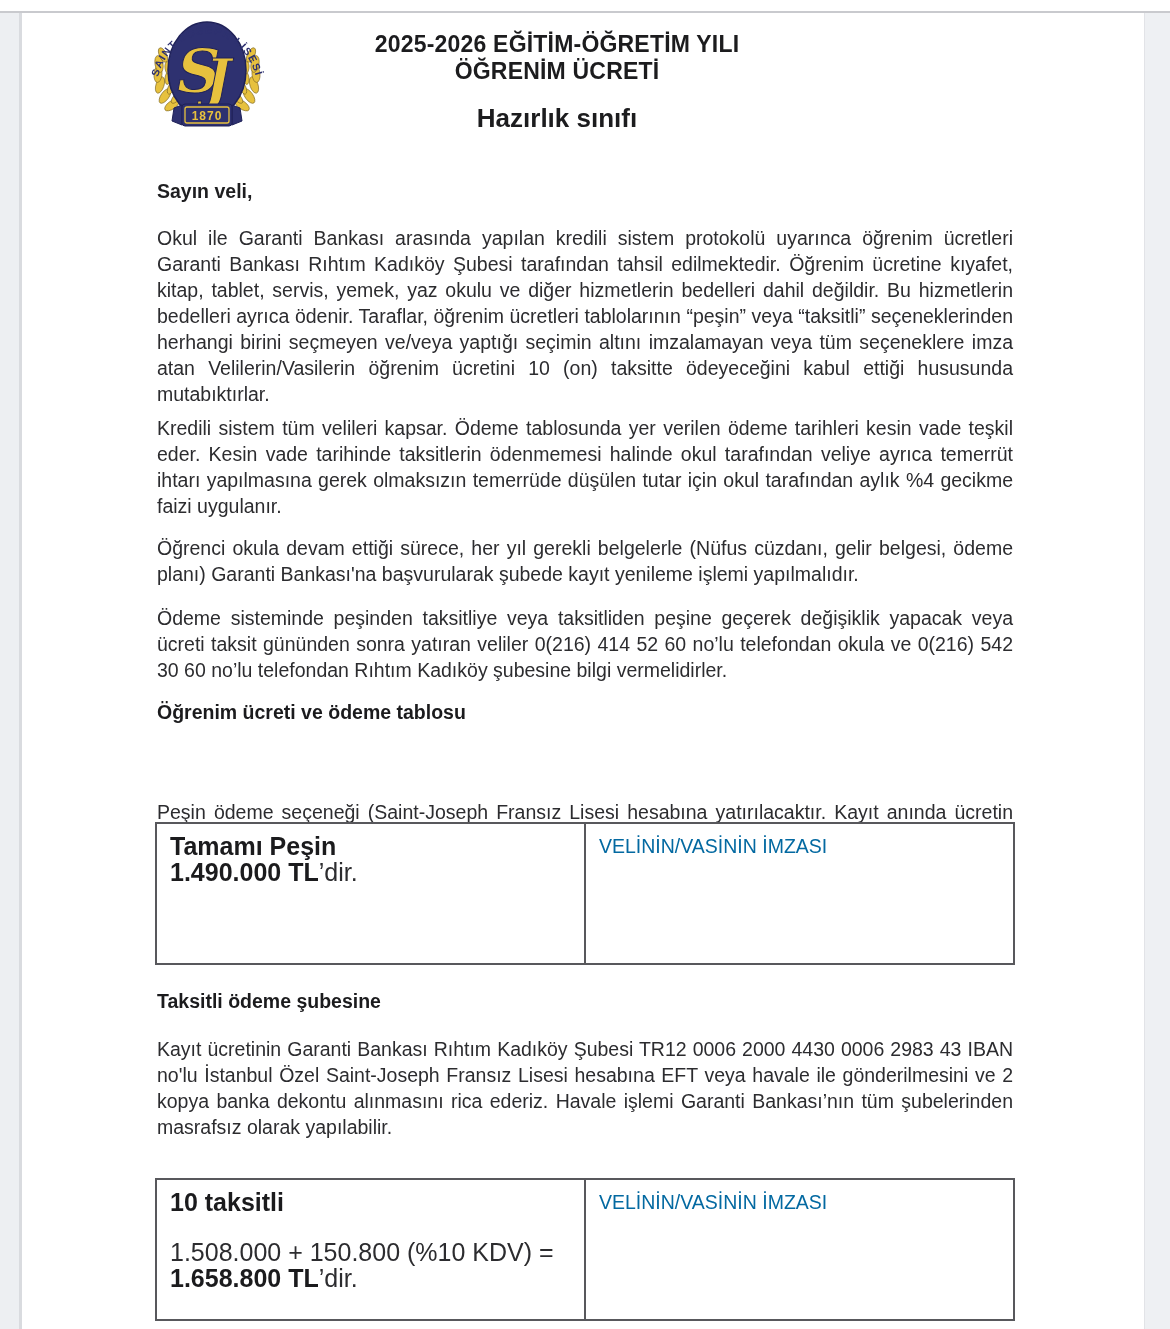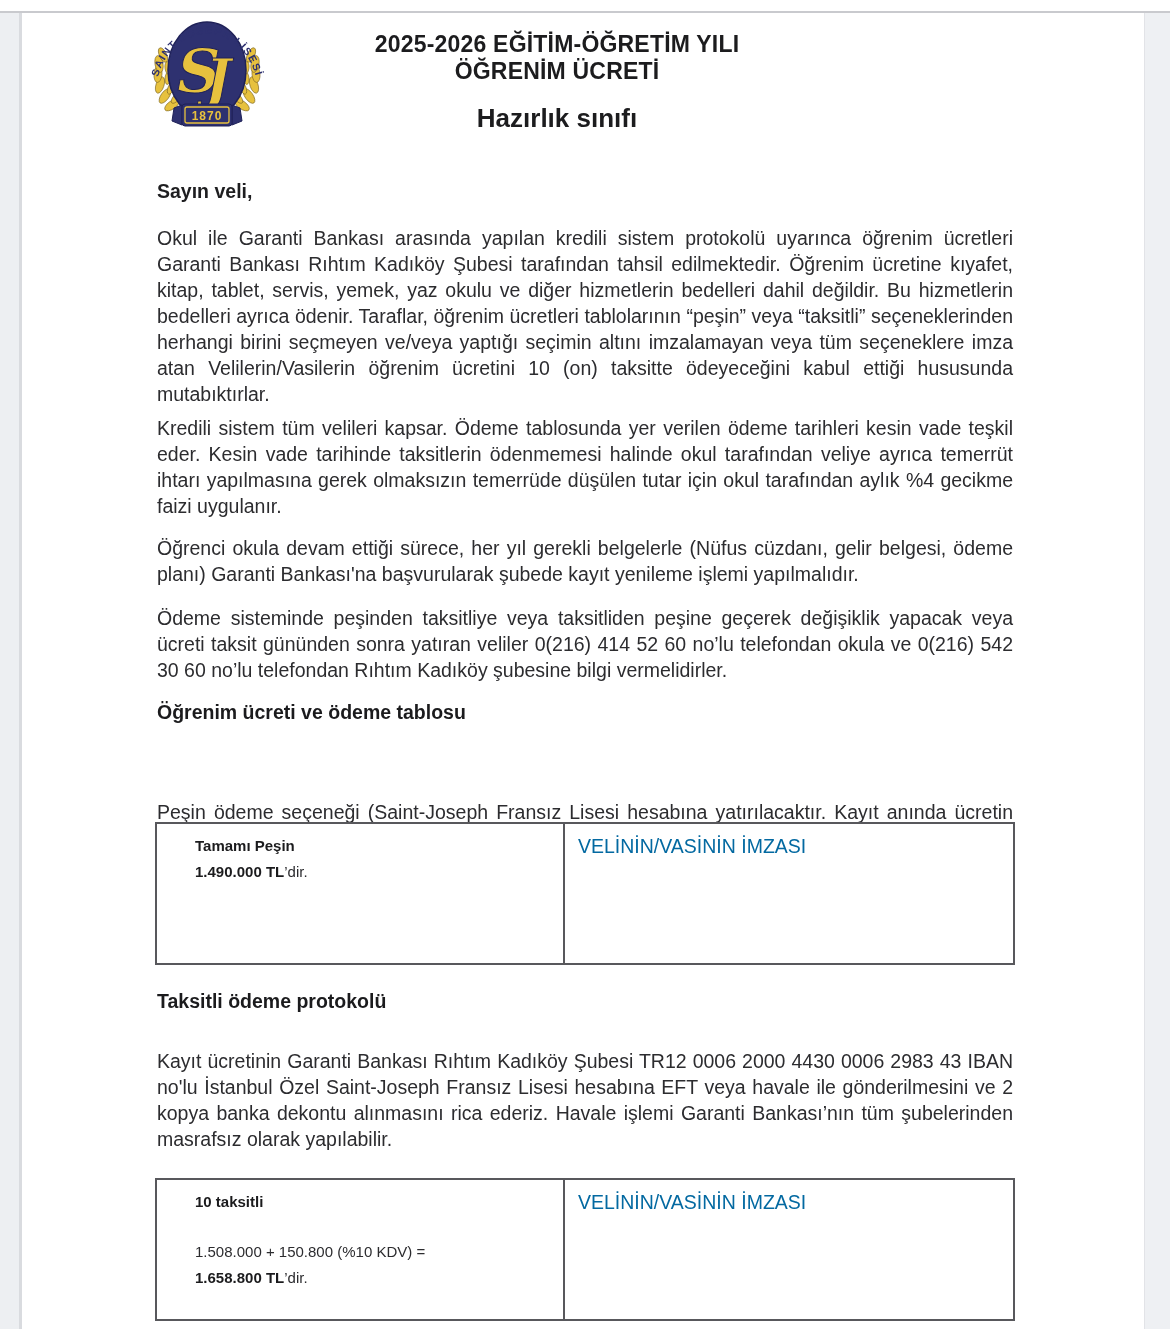--- a/index.html
+++ b/index.html
@@ -23,31 +23,31 @@
   .title-line  { font-size:23px; font-weight:bold; line-height:27px; color:#1c1c1e; letter-spacing:.2px; }
   .subtitle    { position:absolute; left:157px; top:103px; width:800px; text-align:center;
                  font-size:26px; font-weight:bold; color:#1c1c1e; }
 
   .salutation { position:absolute; left:157px; top:180px; width:856px;
                 font-size:19.5px; font-weight:bold; color:#1e1e20; }
 
   .para { position:absolute; left:157px; width:856px;
           font-size:19.5px; line-height:26px; text-align:justify; color:#2c2c2f; }
   .p1 { top:225px; } .p2 { top:415px; } .p3 { top:535px; } .p4 { top:605px; }
-  .p5 { top:751px;margin-top:48px; } .p6 { top:1036px;margin-top:12px; }
+  .p5 { top:751px;margin-top:48px; } .p6 { top:1036px; }
 
   .sec-heading { position:absolute; left:157px; width:856px;
                  font-size:19.5px; font-weight:bold; color:#1b1b1d; }
   .h1 { top:701px; } .h2 { top:990px; }
 
   .pay-table { position:absolute; left:155px; width:860px; height:143px;
                border:2px solid #58585c; display:flex; background:#fff; }
   .t1 { top:822px; } .t2 { top:1178px; }
-  .cell-left  { width:383px; border-right:2px solid #58585c; padding:9px 13px;
-                font-size:15px; line-height:26px;margin-left:25px; }
+  .cell-left  { width:429px; border-right:2px solid #58585c; padding:9px 13px;
+                font-size:25px; line-height:26px; }
   .cell-right { flex:1; padding:9px 13px; font-size:19.5px; line-height:26px; color:#0369a1; }
   .option-label { font-weight:bold; color:#1b1b1d; }
   .calc-line  { margin-top:24px; white-space:pre-wrap; }
   .total-amount { font-weight:bold; color:#1b1b1d; }
 </style>
 </head>
 <body>
 
 <div class="top-line"></div>
 <div class="left-strip"></div>
@@ -117,21 +117,21 @@
 <div class="pay-table t1">
   <div class="cell-left">
     <div class="option-label">Tamamı Peşin</div>
     <div class="total-line"><span class="total-amount">1.490.000 TL</span><span>’dir.</span></div>
   </div>
   <div class="cell-right">
     <div>VELİNİN/VASİNİN İMZASI</div>
   </div>
 </div>
 
-<div class="sec-heading h2">Taksitli ödeme protokolü</div>
+<div class="sec-heading h2">Taksitli ödeme şubesine</div>
 <div class="para p6">Kayıt ücretinin Garanti Bankası Rıhtım Kadıköy Şubesi TR12 0006 2000 4430 0006 2983 43 IBAN no'lu İstanbul Özel Saint-Joseph Fransız Lisesi hesabına EFT veya havale ile gönderilmesini ve 2 kopya banka dekontu alınmasını rica ederiz. Havale işlemi Garanti Bankası’nın tüm şubelerinden masrafsız olarak yapılabilir.</div>
 
 <div class="pay-table t2">
   <div class="cell-left">
     <div class="option-label">10 taksitli</div>
     <div class="calc-line">1.508.000 + 150.800 (%10 KDV) =</div>
     <div class="total-line"><span class="total-amount">1.658.800 TL</span><span>’dir.</span></div>
   </div>
   <div class="cell-right">
     <div>VELİNİN/VASİNİN İMZASI</div>

